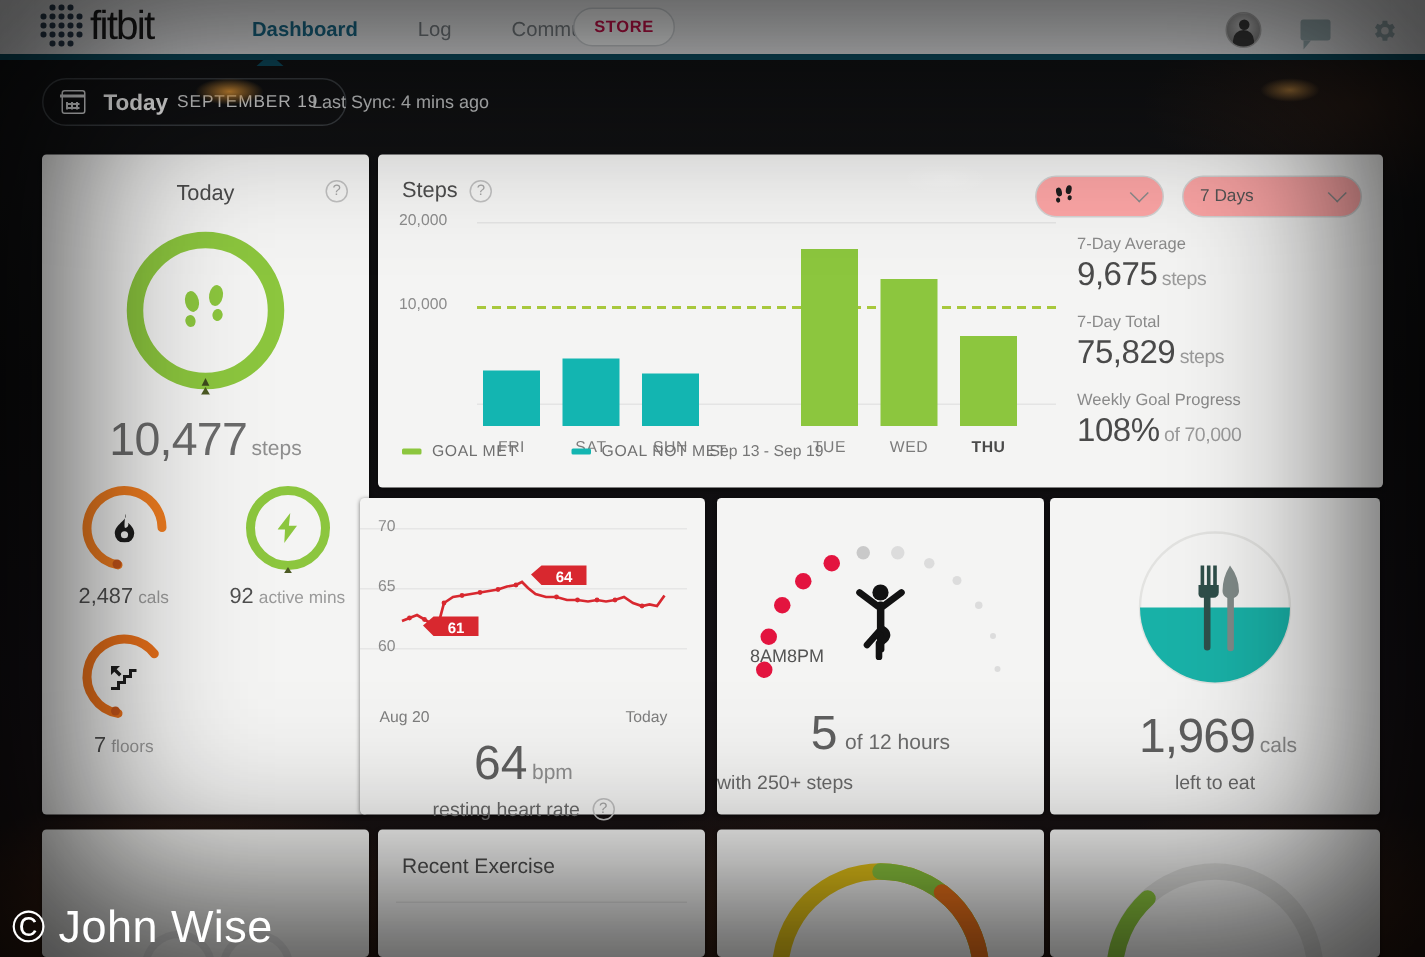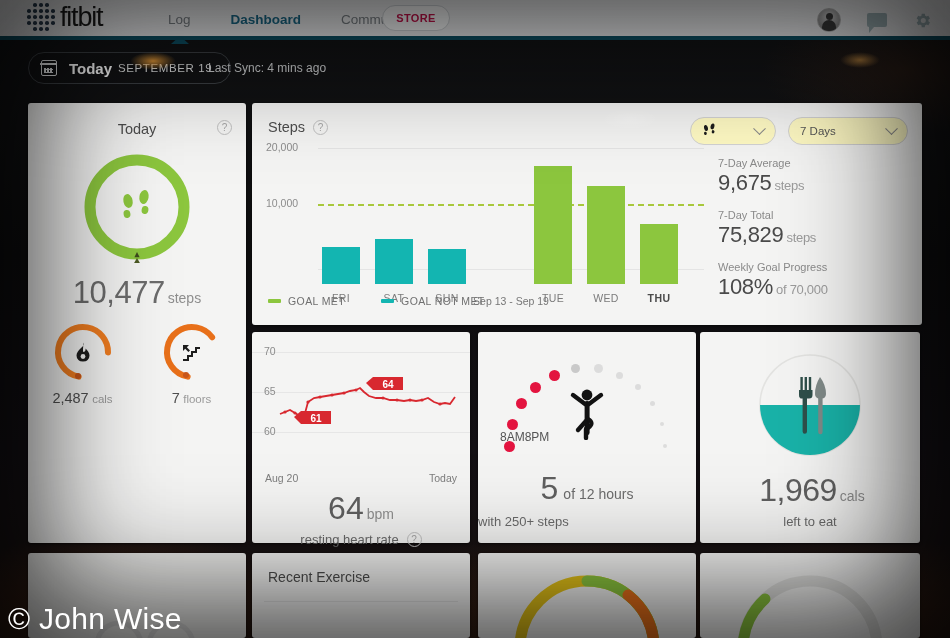--- a/index.html
+++ b/index.html
@@ -80,21 +80,21 @@
   .metric .ring svg{display:block;}
   .metric .glyph{position:absolute;left:50%;top:50%;transform:translate(-50%,-50%);}
   .metric .lbl{margin-top:7px;font-size:12.5px;color:#5f5f5f;}
   .metric .lbl b{font-weight:400;font-size:14.5px;color:#4f4f4f;margin-top:23px;}
   .metric .lbl span{color:#9a9a9a;font-size:11.5px;}
 
   
   #stepsCard{left:252px;top:103px;width:670px;height:222px;}
   .steps-hd{position:absolute;left:16px;top:16px;display:flex;align-items:center;gap:8px;}
   .ctrls{position:absolute;right:14px;top:14px;display:flex;gap:12px;}
-  .pill{height:26px;border:1px solid #d2d2d2;border-radius:14px;background:#fef9c3;display:flex;align-items:center;
+  .pill{height:26px;border:1px solid #d2d2d2;border-radius:14px;background:#fca5a5;display:flex;align-items:center;
     justify-content:space-between;padding:0 11px;font-size:11.5px;color:#555;cursor:pointer;}
   .pill.icononly{width:62px;}
   .pill.days{width:96px;}
   .chev{width:8px;height:8px;border-right:1.4px solid #8a8a8a;border-bottom:1.4px solid #8a8a8a;transform:rotate(45deg) translate(-2px,-2px);}
   .chart{position:absolute;left:14px;top:44px;width:438px;height:165px;}
   .ylab{position:absolute;font-size:10.5px;color:#8c8c8c;}
   .gridline{position:absolute;left:52px;width:386px;height:1px;background:#e4e4e4;}
   .goalline{position:absolute;left:52px;width:386px;border-top:2px dashed #a8c83c;}
   .bars{position:absolute;left:56px;bottom:28px;width:382px;height:122px;}
   .barcol{position:absolute;bottom:0;width:38px;}
@@ -105,21 +105,21 @@
   .legend{position:absolute;left:16px;top:192px;display:flex;gap:36px;align-items:center;}
   .lgi{display:flex;align-items:center;gap:7px;font-size:10.5px;color:#6f6f6f;letter-spacing:.4px;}
   .lgswatch{width:13px;height:4px;border-radius:1px;}
   .stats{position:absolute;right:14px;top:54px;width:190px;}
   .stat{margin-bottom:13px;}
   .stat .slbl{font-size:11px;color:#8a8a8a;margin-bottom:1px;}
   .stat .sval{font-size:22px;color:#4a4a4a;font-weight:300;letter-spacing:-.3px;}
   .stat .sval .su{font-size:13px;color:#9b9b9b;font-weight:400;margin-left:3px;}
 
   
-  #hrCard{left:252px;top:332px;width:218px;height:211px;}
+  #hrCard{left:240px;top:332px;width:218px;height:211px;padding-left:12px;}
   .hrchart{position:absolute;left:0;top:8px;width:218px;height:120px;}
   .hrgrid{position:absolute;left:0;width:218px;height:1px;background:#e6e6e6;}
   .hrylab{position:absolute;left:12px;font-size:10.5px;color:#8b8b8b;}
   .hrrange{position:absolute;top:140px;left:0;width:218px;display:flex;justify-content:space-between;padding:0 13px;box-sizing:border-box;font-size:10.5px;color:#7d7d7d;}
   .hrbig{position:absolute;top:158px;left:0;width:218px;text-align:center;}
   .hrbig .n{font-size:32px;color:#5f5f5f;font-weight:300;}
   .hrbig .u{font-size:14px;color:#8e8e8e;margin-left:3px;}
   .hrsub{position:absolute;top:200px;left:0;width:218px;display:flex;align-items:center;justify-content:center;gap:8px;font-size:13px;color:#6a6a6a;}
 
   
@@ -183,22 +183,22 @@
       <i class="off"></i>
         <i></i>
         <i></i>
         <i></i>
         <i class="off"></i>
     </div>
     <div class="wordmark">fitbit</div>
   </div>
 
   <div class="navlinks">
+    <div class="navlink active">Dashboard</div>
     <div class="navlink">Log</div>
-    <div class="navlink active">Dashboard</div>
     <div class="navlink">
       <span>Community</span><span class="caret"></span>
     </div>
   </div>
 
   <div class="storebtn">STORE</div>
 
   <div class="navicons">
     <div class="avatar"></div>
     <div class="chat"></div>
@@ -255,20 +255,34 @@
           <svg width="17" height="19" viewBox="0 0 17 19">
               <path fill="#1d1d1d" d="M9 0c1 3-1 4-3 6S2 10 2 13a6.5 6.5 0 0 0 13 0c0-3-2-5-4-7 .4 2-.5 3-1.6 3.4C8 10 8.6 6 9 0z"></path>
               <circle cx="8.5" cy="14" r="2.4" fill="#f4f4f3"></circle>
             </svg>
         </span>
       </div>
       <div class="lbl"><b>2,487</b> <span>cals</span></div>
     </div>
 
 
+    <div class="metric">
+      <div class="ring">
+        <svg width="62" height="62" viewBox="0 0 62 62">
+          <circle cx="31" cy="31" r="25" fill="none" stroke="#8CC63E" stroke-width="6"></circle>
+          <polygon points="31,57 28.4,61 33.6,61" fill="#4c5a23"></polygon>
+        </svg>
+        <span class="glyph">
+          <svg width="14" height="20" viewBox="0 0 14 20">
+              <path fill="#8CC63E" d="M8.5 0 0 11h5l-.5 9L13 8.5H7.6z"></path>
+            </svg>
+        </span>
+      </div>
+      <div class="lbl"><b>92</b> <span>active mins</span></div>
+    </div>
 
     <div class="metric">
       <div class="ring">
         <svg width="62" height="62" viewBox="0 0 62 62">
           <circle cx="31" cy="31" r="25" fill="none" stroke="#E8701A" stroke-width="6" stroke-dasharray="97 157" stroke-linecap="round" transform="rotate(100 31 31)"></circle>
           <circle cx="25" cy="54" r="3" fill="#C8561A"></circle>
         </svg>
         <span class="glyph">
           <svg width="20" height="18" viewBox="0 0 20 18">
             <path fill="#1d1d1d" d="M1 16h4v-4h4V8h4V4h5v2h-3v4H11v4H7v4H1z"></path>

